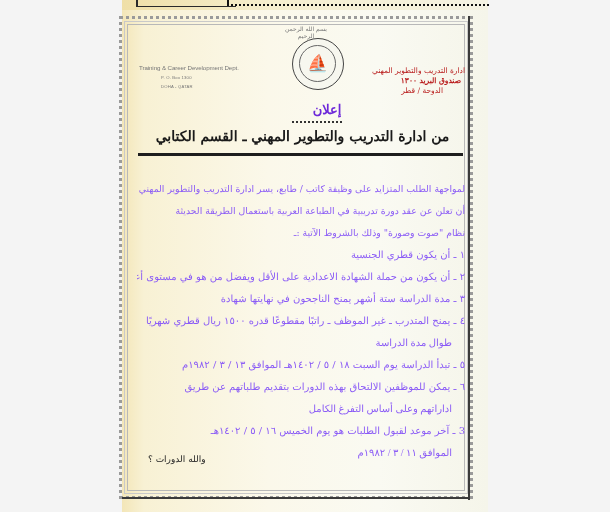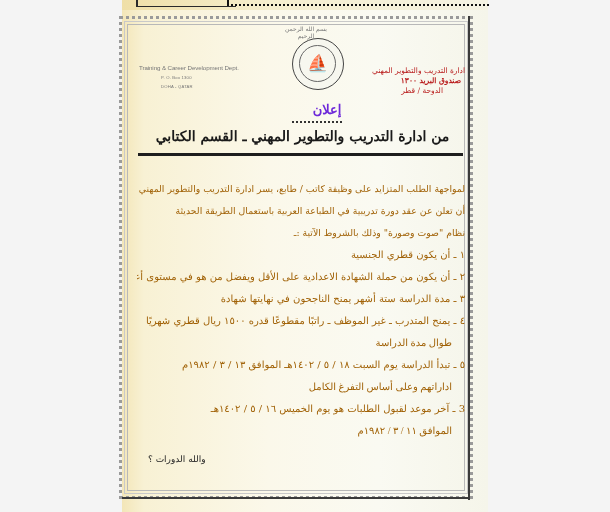--- a/index.html
+++ b/index.html
@@ -223,21 +223,21 @@
       background: #1e1e1e;
     }
     .body {
       position: absolute;
       left: 137px;
       top: 178px;
       width: 328px;
       direction: rtl;
       text-align: right;
       font-family: "DejaVu Serif", serif;
-      color: #a16207;
+      color: #8b5cf6;
     }
     .p-line {
       font-size: 9.3px;
       line-height: 22px;
       white-space: nowrap;
       overflow: hidden;
     }
     .cond {
       font-size: 10px;
       line-height: 22px;
@@ -309,19 +309,20 @@
     <div class="p-line">لمواجهة الطلب المتزايد على وظيفة كاتب / طابع، يسر ادارة التدريب والتطوير المهني</div>
     <div class="p-line">أن تعلن عن عقد دورة تدريبية في الطباعة العربية باستعمال الطريقة الحديثة</div>
     <div class="p-line">نظام "صوت وصورة" وذلك بالشروط الآتية :ـ</div>
 
     <div class="cond first">١ ـ أن يكون قطري الجنسية</div>
     <div class="cond">٢ ـ أن يكون من حملة الشهادة الاعدادية على الأقل ويفضل من هو في مستوى أعلى</div>
     <div class="cond">٣ ـ مدة الدراسة ستة أشهر يمنح الناجحون في نهايتها شهادة</div>
     <div class="cond">٤ ـ يمنح المتدرب ـ غير الموظف ـ راتبًا مقطوعًا قدره ١٥٠٠ ريال قطري شهريًا</div>
     <div class="cond cont">طوال مدة الدراسة</div>
     <div class="cond">٥ ـ تبدأ الدراسة يوم السبت ١٨ / ٥ / ١٤٠٢هـ الموافق ١٣ / ٣ / ١٩٨٢م</div>
+    <div class="cond">٦ ـ يمكن للموظفين الالتحاق بهذه الدورات بتقديم طلباتهم عن طريق</div>
     <div class="cond cont">اداراتهم وعلى أساس التفرغ الكامل</div>
     <div class="cond">3 ـ آخر موعد لقبول الطلبات هو يوم الخميس ١٦ / ٥ / ١٤٠٢هـ</div>
     <div class="cond cont">الموافق ١١ / ٣ / ١٩٨٢م</div>
   </div>
 
   <div class="signoff">والله الدورات ؟</div>
 </div>
 
 </body></html>

